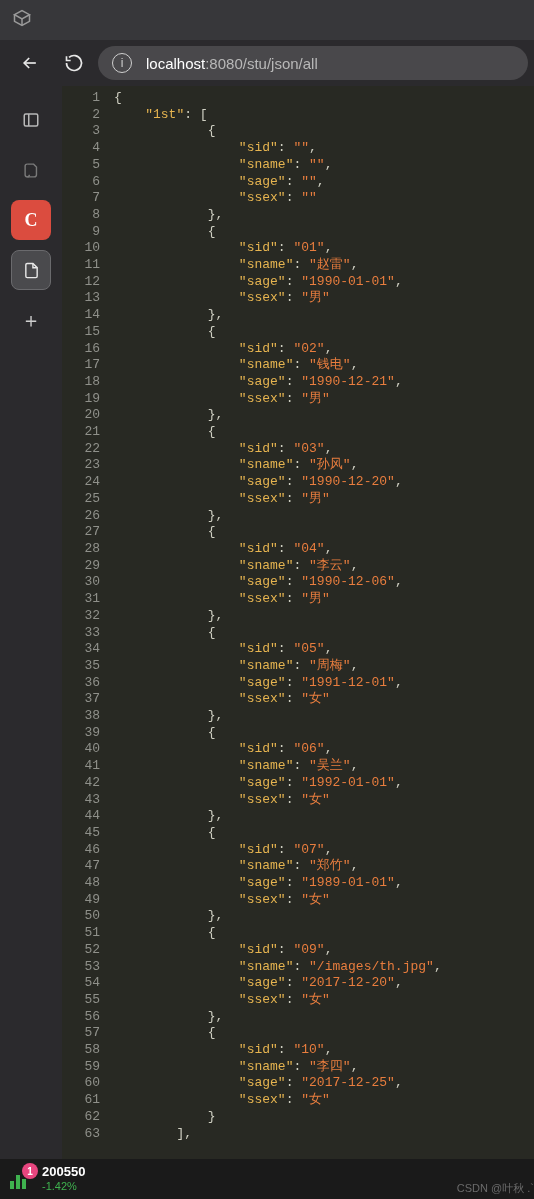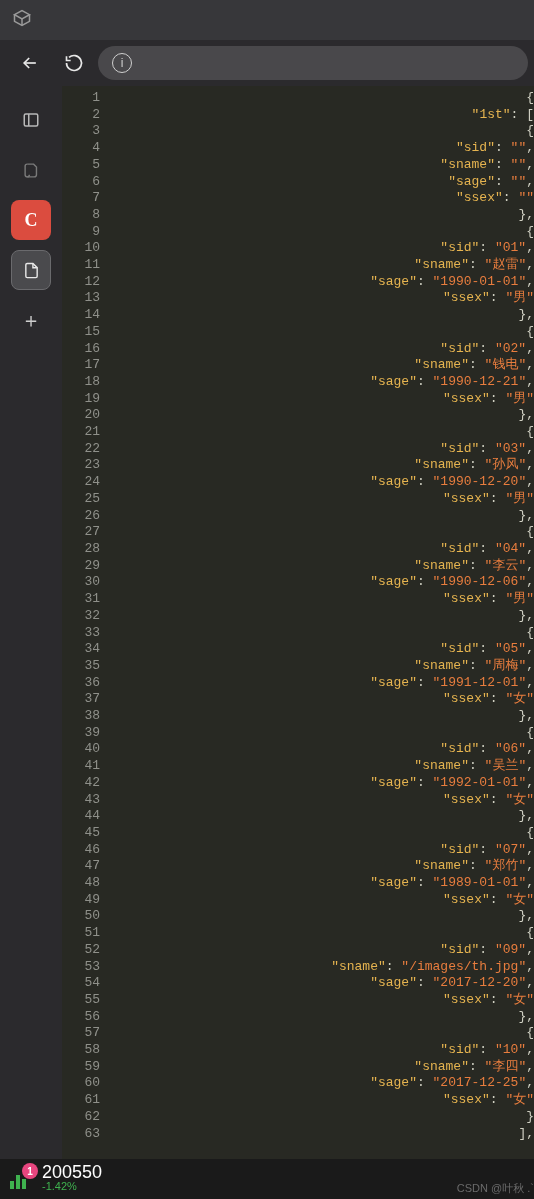--- a/index.html
+++ b/index.html
@@ -107,21 +107,20 @@
     white-space: pre;
   }
   .code {
     flex: 1;
     padding: 4px 0 0 0;
     line-height: 16.7px;
     font-size: 13px;
     white-space: pre;
     color: #f8f8f2;
     overflow: hidden;
-    text-align: right;
   }
   .p  { color: #cfcfc2; }            
   .k  { color: #e6b450; }            
   .v  { color: #e87d3e; }            
   .footer {
     position: absolute;
     bottom: 0; left: 0; right: 0;
     height: 40px;
     background: #1a1a1a;
     display: flex;
@@ -152,21 +151,21 @@
     top: -2px; right: -2px;
     width: 16px; height: 16px;
     background: #e8467f;
     color: #fff;
     font-size: 10px;
     border-radius: 50%;
     display: flex; align-items: center; justify-content: center;
     font-weight: bold;
   }
   .f-txt { display: flex; flex-direction: column; line-height: 14px; }
-  .f-txt .n { color: #fff; font-size: 18px; font-weight: normal;}
+  .f-txt .n { color: #fff; font-size: 13px; font-weight: bold;}
   .f-txt .d { color: #3fb24f; font-size: 11px; }
   .watermark {
     position: absolute;
     bottom: 3px;
     right: 0;
     color: #6a6a6a;
     font-size: 11px;
     font-family: Arial, sans-serif;
   }
 </style>
@@ -191,20 +190,23 @@
     </svg>
   </div>
   <div class="nav-btn">
     <svg width="20" height="20" viewBox="0 0 24 24" fill="none" stroke="#e8e8e8" stroke-width="2">
       <path d="M3 12a9 9 0 1 0 3-6.7"></path>
         <path d="M3 4v5h5"></path>
     </svg>
   </div>
   <div class="addr">
     <span class="info">i</span>
+    <span>
+      <span class="host">localhost</span><span class="path">:8080</span><span class="path">/stu/json/all</span>
+    </span>
   </div>
 </div>
 
 <div class="main">
   <div class="sidebar">
     <div class="side-btn">
       <svg width="18" height="18" viewBox="0 0 24 24" fill="none" stroke="#b8b8b8" stroke-width="2">
         <rect x="3" y="4" width="18" height="16" rx="2"></rect>
           <path d="M9 4v16"></path>
       </svg>

